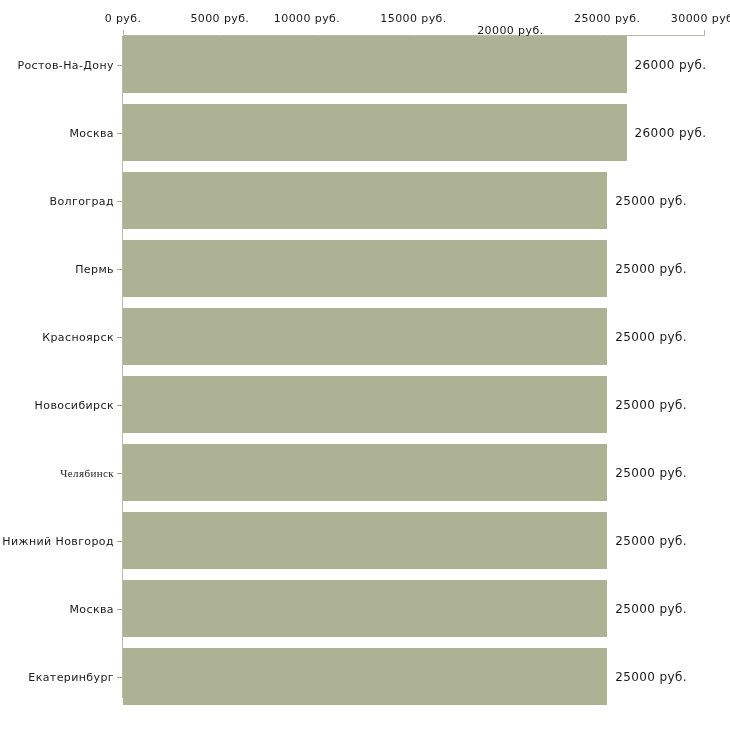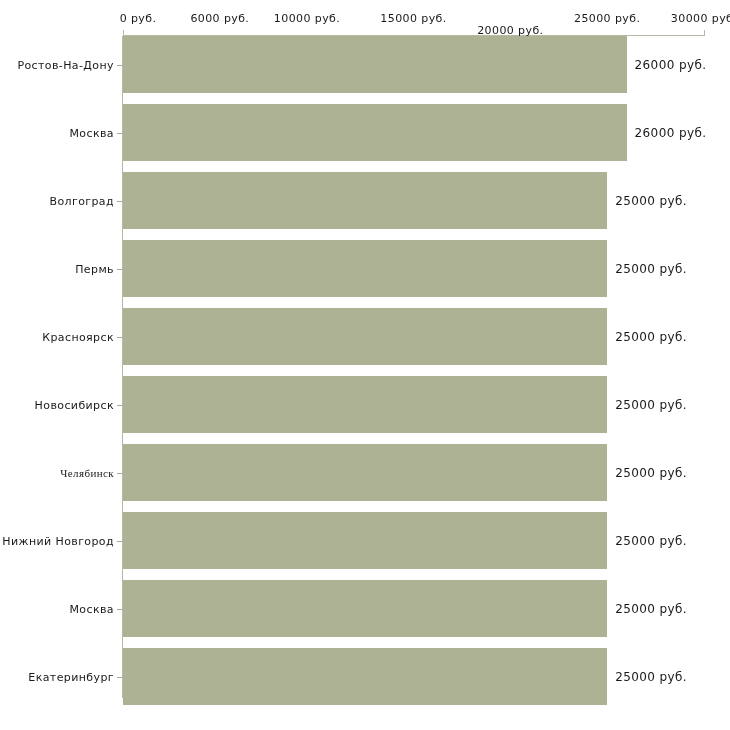--- a/index.html
+++ b/index.html
@@ -107,22 +107,22 @@
   <div class="y-axis-line"></div>
 
   <div id="x-ticks">
       <div class="x-tick" style="left: 219.833px;"></div>
       <div class="x-tick" style="left: 316.667px;"></div>
       <div class="x-tick" style="left: 413.5px;"></div>
       <div class="x-tick" style="left: 510.333px;"></div>
       <div class="x-tick" style="left: 607.167px;"></div>
     </div>
   <div id="x-labels">
-      <div class="x-tick-label" style="left: 123px; margin-left: 15px;">0 руб.</div>
-      <div class="x-tick-label" style="left: 219.833px;">6000 руб.</div>
+      <div class="x-tick-label" style="left: 123px;">0 руб.</div>
+      <div class="x-tick-label" style="left: 219.833px;">5000 руб.</div>
       <div class="x-tick-label" style="left: 307px;">10000 руб.</div>
       <div class="x-tick-label" style="left: 413.5px;">15000 руб.</div>
       <div class="x-tick-label" style="left: 510.333px; margin-top: 12px;">20000 руб.</div>
       <div class="x-tick-label" style="left: 607.167px;">25000 руб.</div>
       <div class="x-tick-label" style="left: 704px;">30000 руб.</div>
     </div>
   <div id="bars">
       <div class="bar" title="Ростов-На-Дону — 26000 руб." style="top: 36px; width: 503.533px; height: 57px; background: rgb(174, 178, 148);"></div>
       <div class="y-tick" style="top: 64.5px;"></div>
       <div class="cat-label" style="top: 64.5px;">Ростов-На-Дону</div>

